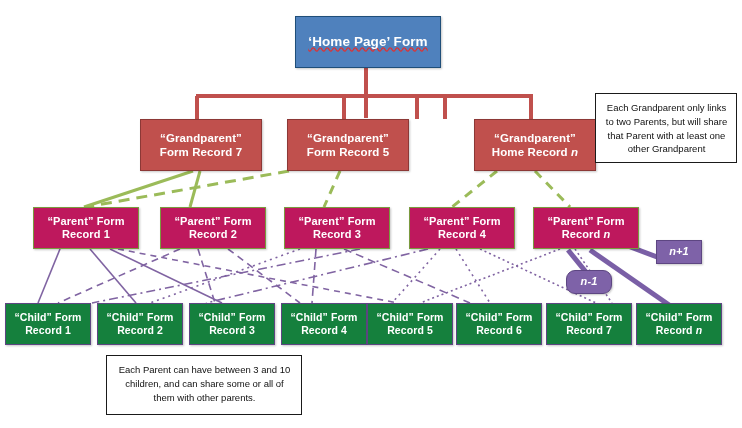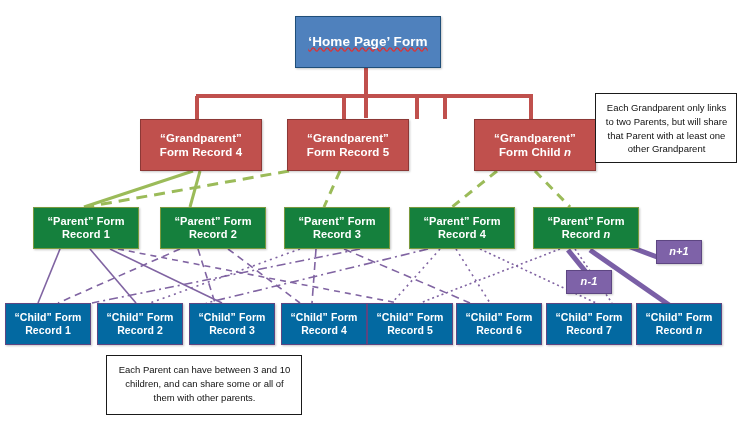--- a/index.html
+++ b/index.html
@@ -16,22 +16,22 @@
     color:#ffffff;font-weight:bold;text-align:center;
     line-height:1.22;letter-spacing:0.1px;
     border:1px solid rgba(0,0,0,0.35);
     box-shadow:1px 1px 2px rgba(0,0,0,0.22);
     z-index:5;
   }
   .node .l1,.node .l2{display:block;width:100%;}
 
   .node-home{background:#4f81bd;border:1px solid #1f4e79;font-size:13.5px;}
   .node-gp{background:#c0504d;border:1px solid #8c3836;font-size:11.5px;justify-content:center;}
-  .node-parent{background:#15803d;border:1px solid #7a9a3e;font-size:11px;}
-  .node-child{background:#0369a1;border:1px solid #5d4682;font-size:10.5px;}
+  .node-parent{background:#be185d;border:1px solid #7a9a3e;font-size:11px;}
+  .node-child{background:#15803d;border:1px solid #5d4682;font-size:10.5px;}
   .node-tag{
     background:#7e62a8;border:1px solid #5d4682;font-size:11px;
     font-style:italic;font-weight:bold;
   }
 
   .spell-red{
     text-decoration:underline;
     text-decoration-color:#e03030;
     text-decoration-style:wavy;
     text-decoration-skip-ink:none;
@@ -105,29 +105,29 @@
       <line x1="590" y1="250" x2="672" y2="307"></line>
     </g>
   </svg>
 
   <div class="node node-home" id="home" style="left:295px;top:16px;width:146px;height:52px;">
     <span class="l1 spell-red">‘Home Page’ Form</span>
   </div>
 
   <div class="node node-gp" style="left:140px;top:119px;width:122px;height:52px;">
     <span class="l1">“Grandparent”</span>
-    <span class="l2">Form Record 4</span>
+    <span class="l2">Form Record 7</span>
   </div>
   <div class="node node-gp" style="left:287px;top:119px;width:122px;height:52px;">
     <span class="l1">“Grandparent”</span>
     <span class="l2">Form Record 5</span>
   </div>
   <div class="node node-gp" style="left:474px;top:119px;width:122px;height:52px;">
     <span class="l1">“Grandparent”</span>
-    <span class="l2"><span>Form Child </span><span class="ital">n</span></span>
+    <span class="l2"><span>Home Record </span><span class="ital">n</span></span>
   </div>
 
   <div class="node node-parent" style="left:33px;top:207px;width:106px;height:42px;">
     <span class="l1">“Parent” Form</span>
     <span class="l2">Record 1</span>
   </div>
   <div class="node node-parent" style="left:160px;top:207px;width:106px;height:42px;">
     <span class="l1">“Parent” Form</span>
     <span class="l2">Record 2</span>
   </div>
@@ -140,21 +140,21 @@
     <span class="l2">Record 4</span>
   </div>
   <div class="node node-parent" style="left:533px;top:207px;width:106px;height:42px;">
     <span class="l1">“Parent” Form</span>
     <span class="l2"><span>Record </span><span class="ital">n</span></span>
   </div>
 
   <div class="node node-tag" style="left:656px;top:240px;width:46px;height:24px;">
     <span class="l1 spell-green">n+1</span>
   </div>
-  <div class="node node-tag" style="left:566px;top:270px;width:46px;height:24px;">
+  <div class="node node-tag" style="left:566px;top:270px;width:46px;height:24px;border-radius:9px;">
     <span class="l1 spell-green">n-1</span>
   </div>
 
   <div class="node node-child" style="left:5px;top:303px;width:86px;height:42px;">
     <span class="l1">“Child” Form</span>
     <span class="l2">Record 1</span>
   </div>
   <div class="node node-child" style="left:97px;top:303px;width:86px;height:42px;">
     <span class="l1">“Child” Form</span>
     <span class="l2">Record 2</span>

